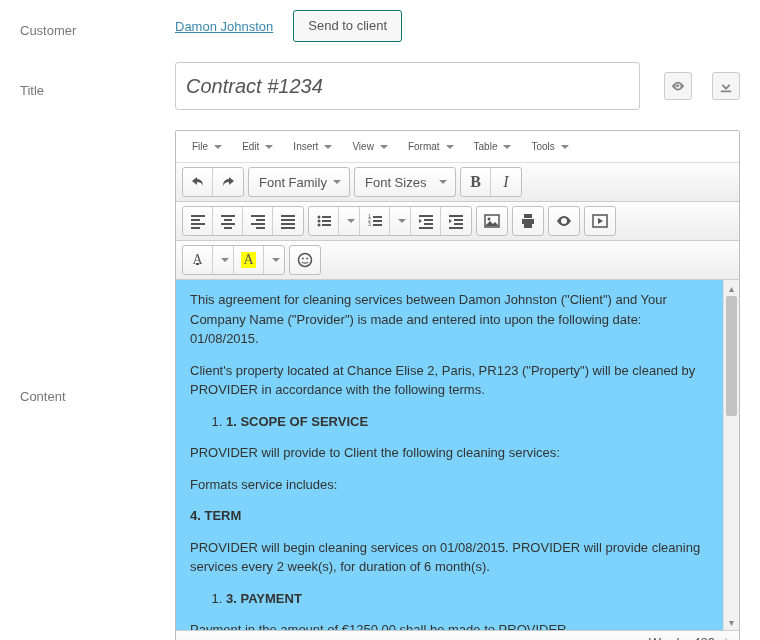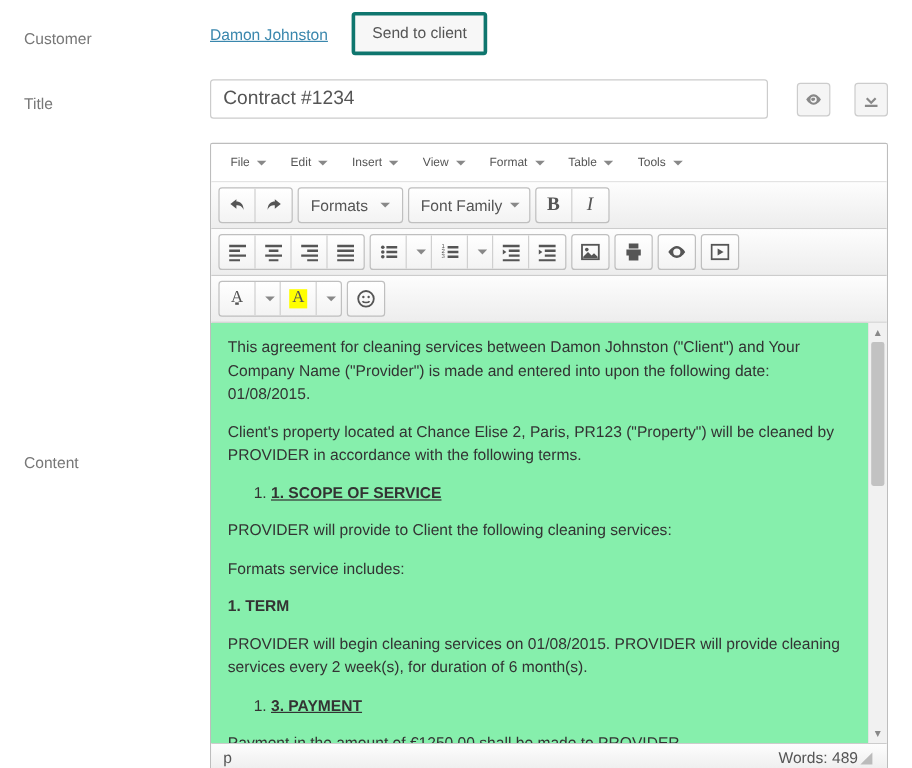--- a/index.html
+++ b/index.html
@@ -26,33 +26,34 @@
     text-decoration: underline;
     font-size: 13px;
   }
   .btn {
     display: inline-block;
     padding: 6px 14px;
     font-size: 13px;
     line-height: 18px;
     color: #555;
     background: #f7f7f7;
-    border: 3px solid #0f766e;
+    border: 1px solid #0f766e;
     border-radius: 3px;
     cursor: pointer;
   }
   .title-input {
     flex: 1;
-    height: 33px;
+    height: 48px;
     padding: 6px 10px;
-    font-size: 16px;
+    font-size: 20px;
     color: #555;
     border: 1px solid #ccc;
     border-radius: 3px;
     margin-right: 4px;
+    font-style: italic;
   }
   .icon-btn {
     width: 28px;
     height: 28px;
     border: 1px solid #ccc;
     border-radius: 3px;
     background: #f5f5f5;
     display: inline-flex;
     align-items: center;
     justify-content: center;
@@ -137,25 +138,25 @@
 
   .editor-body-wrap { display: flex; }
   .editor-body {
     flex: 1;
     height: 350px;
     overflow-y: auto;
     padding: 10px 14px;
     font-size: 13px;
     line-height: 1.5;
     color: #333;
-    background: #86efac;
+    background: #7dd3fc;
   }
   .editor-body p { margin: 0 0 12px 0; }
   .editor-body ol { margin: 0 0 12px 0; padding-left: 36px; }
-  .editor-body ol li { margin-bottom: 4px; text-decoration: underline; }
+  .editor-body ol li { margin-bottom: 4px; }
   .editor-body strong, .editor-body b { color: #333; }
   .scroll-track {
     width: 16px;
     background: #f1f1f1;
     border-left: 1px solid #e0e0e0;
     position: relative;
   }
   .scroll-arrow {
     height: 16px; display:flex; align-items:center; justify-content:center;
     color:#888; font-size:10px; cursor:pointer;
@@ -259,28 +260,28 @@
                   <path d="M7 3L2 7l5 4V8c3 0 5 1 6 4 0-5-3-7-6-7V3z"></path>
                 </svg>
               </div>
             <div class="tb-btn">
                 <svg viewBox="0 0 16 16">
                   <path d="M9 3l5 4-5 4V8c-3 0-5 1-6 4 0-5 3-7 6-7V3z"></path>
                 </svg>
               </div>
           </div>
           <div class="tb-group">
-            <div class="tb-btn wide">
-                <span>Formats</span>
-                <span class="caret"></span>
-              </div>
-          </div>
-          <div class="tb-group">
             <div class="tb-btn wider">
                 <span>Font Family</span>
+                <span class="caret"></span>
+              </div>
+          </div>
+          <div class="tb-group">
+            <div class="tb-btn wider">
+                <span>Font Sizes</span>
                 <span class="caret"></span>
               </div>
           </div>
           <div class="tb-group">
             <div class="tb-btn">
                 <span class="bold">B</span>
               </div>
             <div class="tb-btn">
                 <span class="italic">I</span>
               </div>
@@ -406,21 +407,21 @@
 
         <div class="editor-body-wrap">
           <div class="editor-body">
             <p>This agreement for cleaning services between Damon Johnston ("Client") and Your Company Name ("Provider") is made and entered into upon the following date: 01/08/2015.</p>
             <p>Client's property located at Chance Elise 2, Paris, PR123 ("Property") will be cleaned by PROVIDER in accordance with the following terms.</p>
             <ol>
                 <li><b>1. SCOPE OF SERVICE</b></li>
               </ol>
             <p>PROVIDER will provide to Client the following cleaning services:</p>
             <p>Formats service includes:</p>
-            <p><b>1. TERM</b></p>
+            <p><b>4. TERM</b></p>
             <p>PROVIDER will begin cleaning services on 01/08/2015. PROVIDER will provide cleaning services every 2 week(s), for duration of 6 month(s).</p>
             <ol>
                 <li><b>3. PAYMENT</b></li>
               </ol>
             <p>Payment in the amount of €1250.00 shall be made to PROVIDER (Weekly/Biweekly/Monthly). Payment is due on the day of each scheduled service, before cleaning can begin/after cleaning is completed. Acceptable methods of payment are cash, check, or credit card.</p>
           </div>
           <div class="scroll-track">
             <div class="scroll-arrow">▴</div>
             <div class="scroll-thumb"></div>
             <div class="scroll-arrow" style="position:absolute;bottom:0;left:0;right:0;">▾</div>

